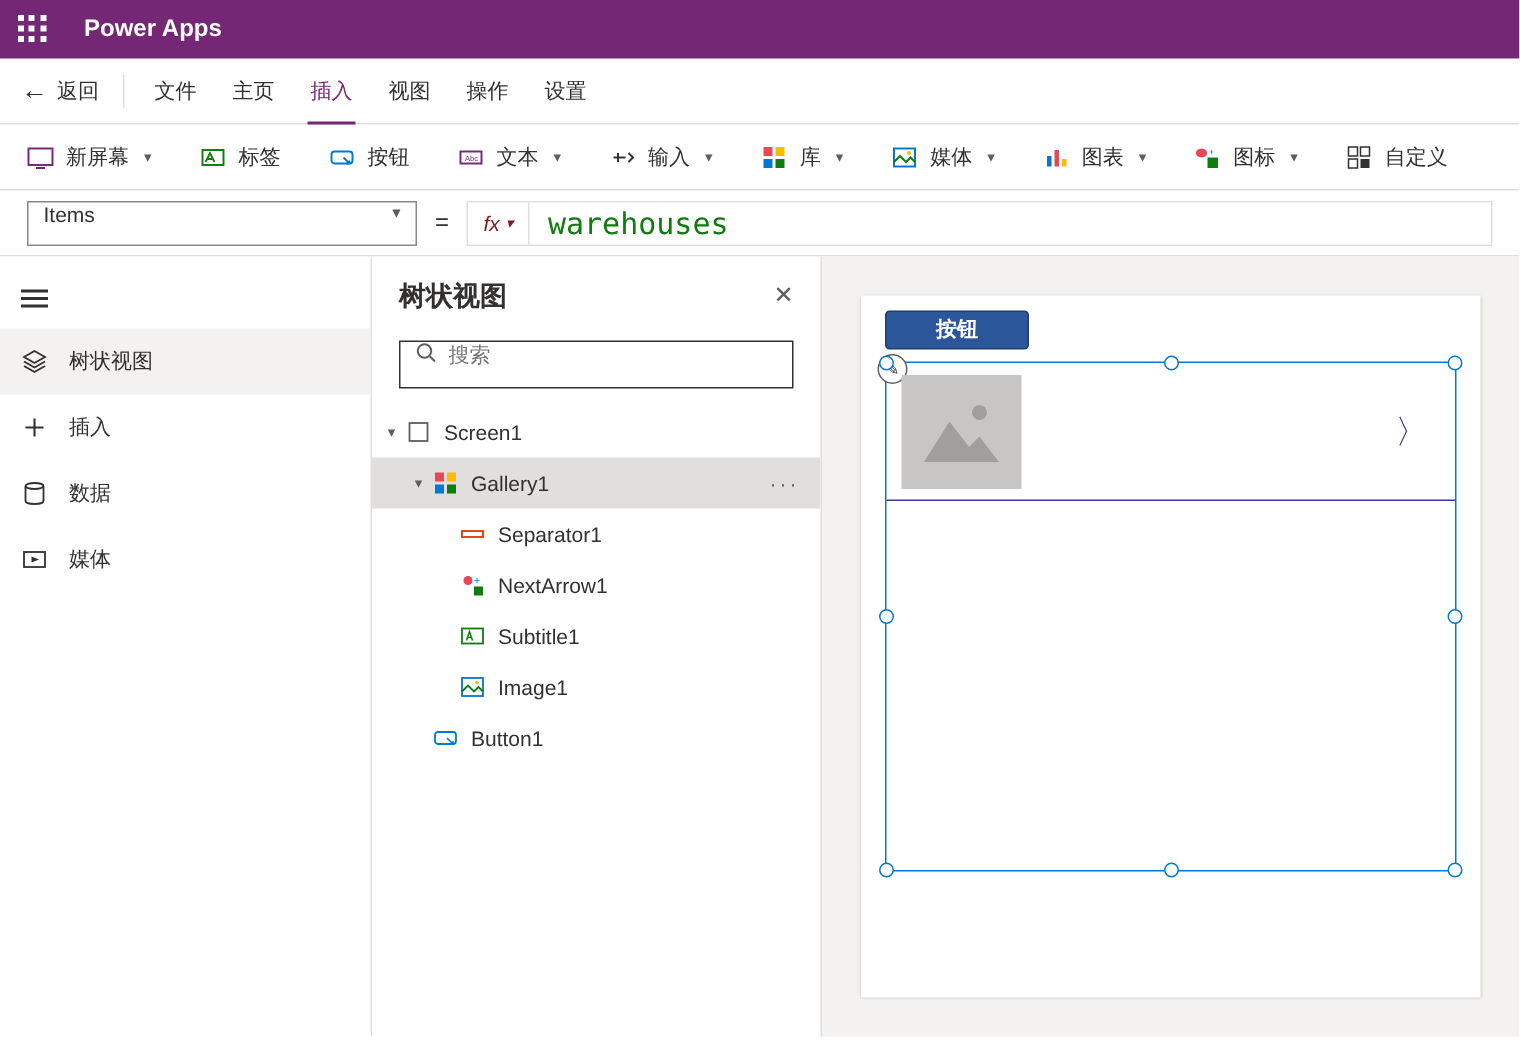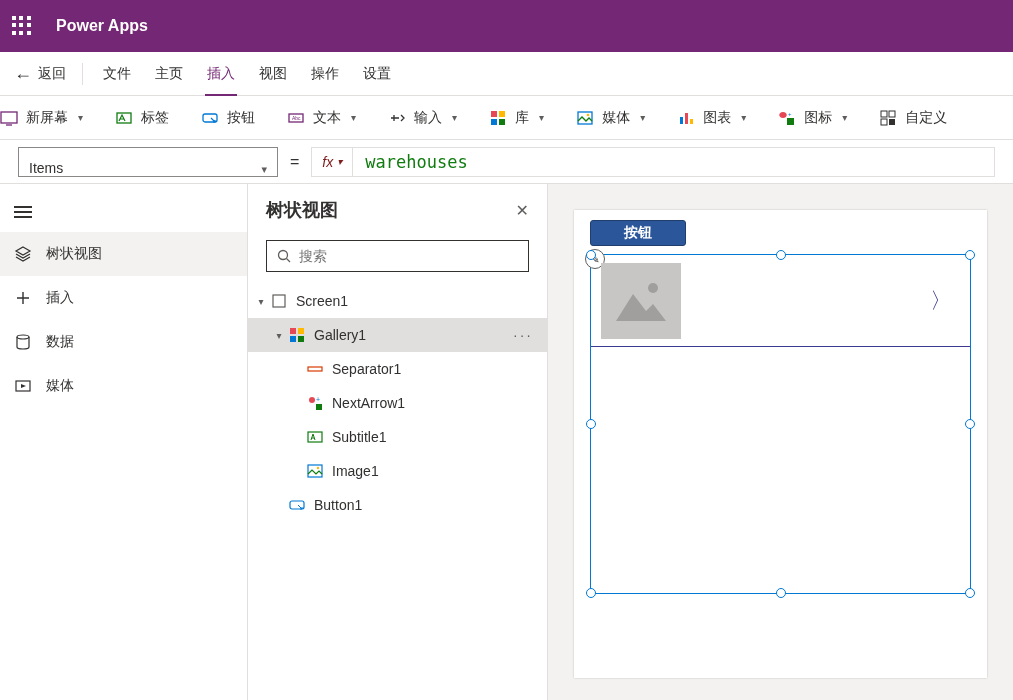--- a/index.html
+++ b/index.html
@@ -1,49 +1,49 @@
 <!DOCTYPE html>
 <html><head>
 <meta charset="utf-8">
 <style>
 * { margin: 0; padding: 0; box-sizing: border-box; font-family: "Segoe UI", "Microsoft YaHei", sans-serif; }
 body { width: 1013px; height: 700px; overflow: hidden; background: #fff; color: #323130; font-size: 14px; }
-.titlebar { height: 52px; background: #742774; color: #fff; display: flex; align-items: center; padding: 0 12px; }
+.titlebar { height: 39px; background: #742774; color: #fff; display: flex; align-items: center; padding: 0 12px; }
 .waffle-icon { width: 20px; height: 20px; display: grid; grid-template-columns: repeat(3,1fr); grid-template-rows: repeat(3,1fr); gap: 2px; margin-right: 24px; }
 .waffle-icon span { background: #fff; width: 4px; height: 4px; }
 .app-title { font-weight: 600; font-size: 16px; }
 .menubar { height: 44px; border-bottom: 1px solid #e1dfdd; display: flex; align-items: center; padding: 0 14px; }
 .back-btn { display: flex; align-items: center; color: #323130; cursor: pointer; margin-right: 8px; }
 .back-arrow { font-size: 18px; margin-right: 6px; }
 .menu-sep { width: 1px; height: 22px; background: #e1dfdd; margin: 0 8px; }
 .menu-item { padding: 0 12px; height: 44px; display: flex; align-items: center; cursor: pointer; position: relative; text-align: center; }
 .menu-item.active { color: #742774; }
 .menu-item.active::after { content: ""; position: absolute; left: 10px; right: 10px; bottom: 0; height: 2px; background: #742774; }
-.ribbon { height: 44px; border-bottom: 1px solid #e1dfdd; display: flex; align-items: center; padding: 0 0; gap: 32px; white-space: nowrap; overflow: hidden; }
+.ribbon { height: 44px; border-bottom: 1px solid #e1dfdd; display: flex; align-items: center; padding: 0 18px; gap: 32px; white-space: nowrap; overflow: hidden; }
 .ribbon-item { display: flex; align-items: center; gap: 8px; cursor: pointer; color: #323130; }
 .ribbon-chevron { font-size: 10px; color: #605e5c; margin-left: 2px; }
 .ribbon-ico { width: 18px; height: 18px; display: inline-block; }
 .formula-row { height: 44px; border-bottom: 1px solid #e1dfdd; display: flex; align-items: center; padding: 0 18px; gap: 12px; }
-.prop-select { width: 260px; height: 30px; border: 1px solid #8a8886; display: flex; align-items: flex-end; justify-content: space-between; padding: 0 10px; background: #fff; cursor: pointer; }
+.prop-select { width: 260px; height: 30px; border: 1px solid #8a8886; display: flex; align-items: flex-start; justify-content: space-between; padding: 0 10px; background: #fff; cursor: pointer; }
 .equals { font-size: 16px; }
 .fx-box { flex: 1; height: 30px; border: 1px solid #e1dfdd; display: flex; align-items: center; background: #fff; }
 .fx-label { padding: 0 10px; border-right: 1px solid #e1dfdd; height: 100%; display: flex; align-items: center; font-style: italic; color: #7f1d1d; gap: 4px; }
-.fx-input { flex: 1; padding: 0 12px; font-family: Consolas, monospace; color: #107c10; font-size: 17px; }
+.fx-input { flex: 1; padding: 0 12px; font-family: Consolas, monospace; color: #107c10; font-size: 20px; }
 .workspace { display: flex; height: calc(700px - 48px - 44px - 44px - 44px); }
 .rail-toggle { width: 100%; height: 40px; display: flex; align-items: center; justify-content: center; cursor: pointer; }
 .leftnav { width: 200px; border-right: 1px solid #e1dfdd; background: #fff; padding-top: 8px; }
 .leftnav-item { height: 44px; display: flex; align-items: center; padding: 0 14px; gap: 14px; cursor: pointer; }
 .leftnav-item.active { background: #f3f2f1; }
 .treepanel { width: 300px; border-right: 1px solid #e1dfdd; background: #fff; display: flex; flex-direction: column; }
 .tree-header { padding: 14px 18px 6px; display: flex; justify-content: space-between; align-items: center; }
 .tree-title { font-size: 18px; font-weight: 600; }
 .tree-tabs { display: flex; padding: 0 18px; gap: 18px; border-bottom: 1px solid #e1dfdd; }
 .tree-tab { padding: 8px 0; cursor: pointer; position: relative; font-size: 14px; }
 .tree-tab.active::after { content:""; position: absolute; left:0; right:0; bottom:-1px; height:2px; background:#323130; }
-.tree-search { margin: 12px 18px; border: 1px solid #323130; height: 32px; display: flex; align-items: center; padding: 0 10px; gap: 8px; }
+.tree-search { margin: 12px 18px; border: 1px solid #323130; height: 32px; display: flex; align-items: flex-start; padding: 0 10px; gap: 8px; }
 .tree-search input { border: none; outline: none; flex: 1; font-size: 14px; }
 .tree-body { flex:1; overflow-y: auto; }
 .tree-row { height: 34px; display: flex; align-items: center; cursor: pointer; position: relative; }
 .tree-row.selected { background: #e1dfdd; }
 .tree-indent { display: inline-block; }
 .tree-chevron { width: 18px; text-align: center; color: #605e5c; font-size: 10px; }
 .tree-ico { width: 18px; height: 18px; margin-right: 8px; display:inline-flex; align-items:center; justify-content:center; }
 .tree-more { position: absolute; right: 14px; color: #605e5c; letter-spacing: 2px; }
 .canvas-area { flex: 1; background: #f3f2f1; padding: 26px; overflow: auto; }
 .canvas-inner { position: relative; width: 100%; height: 100%; background: #fff; box-shadow: 0 0 2px rgba(0,0,0,0.2); }

